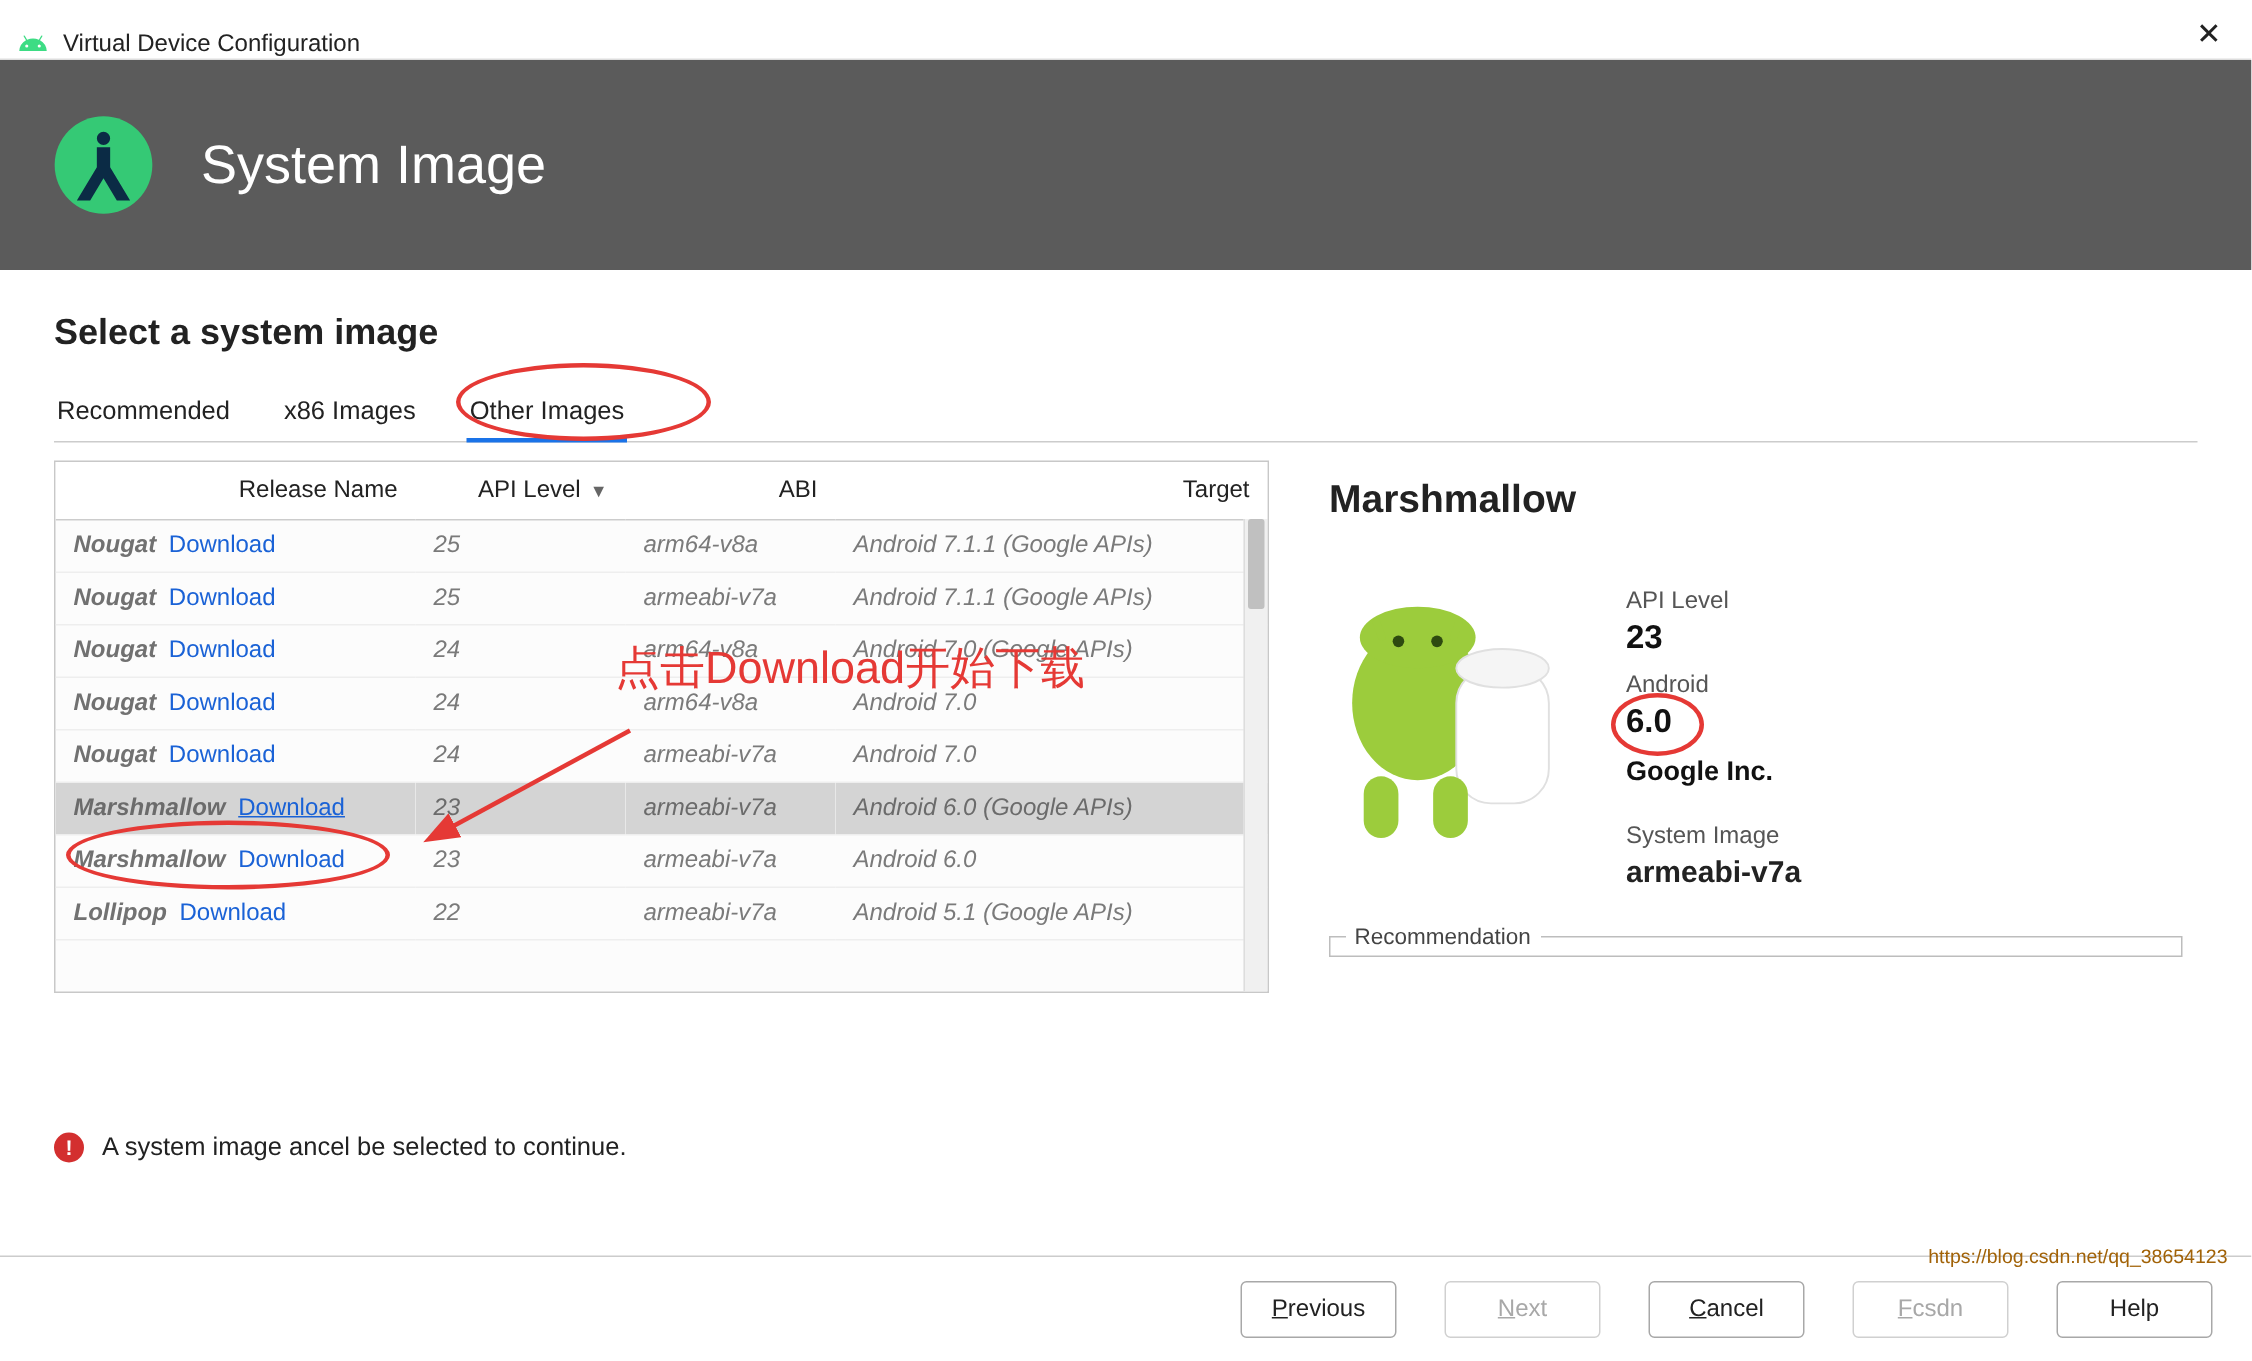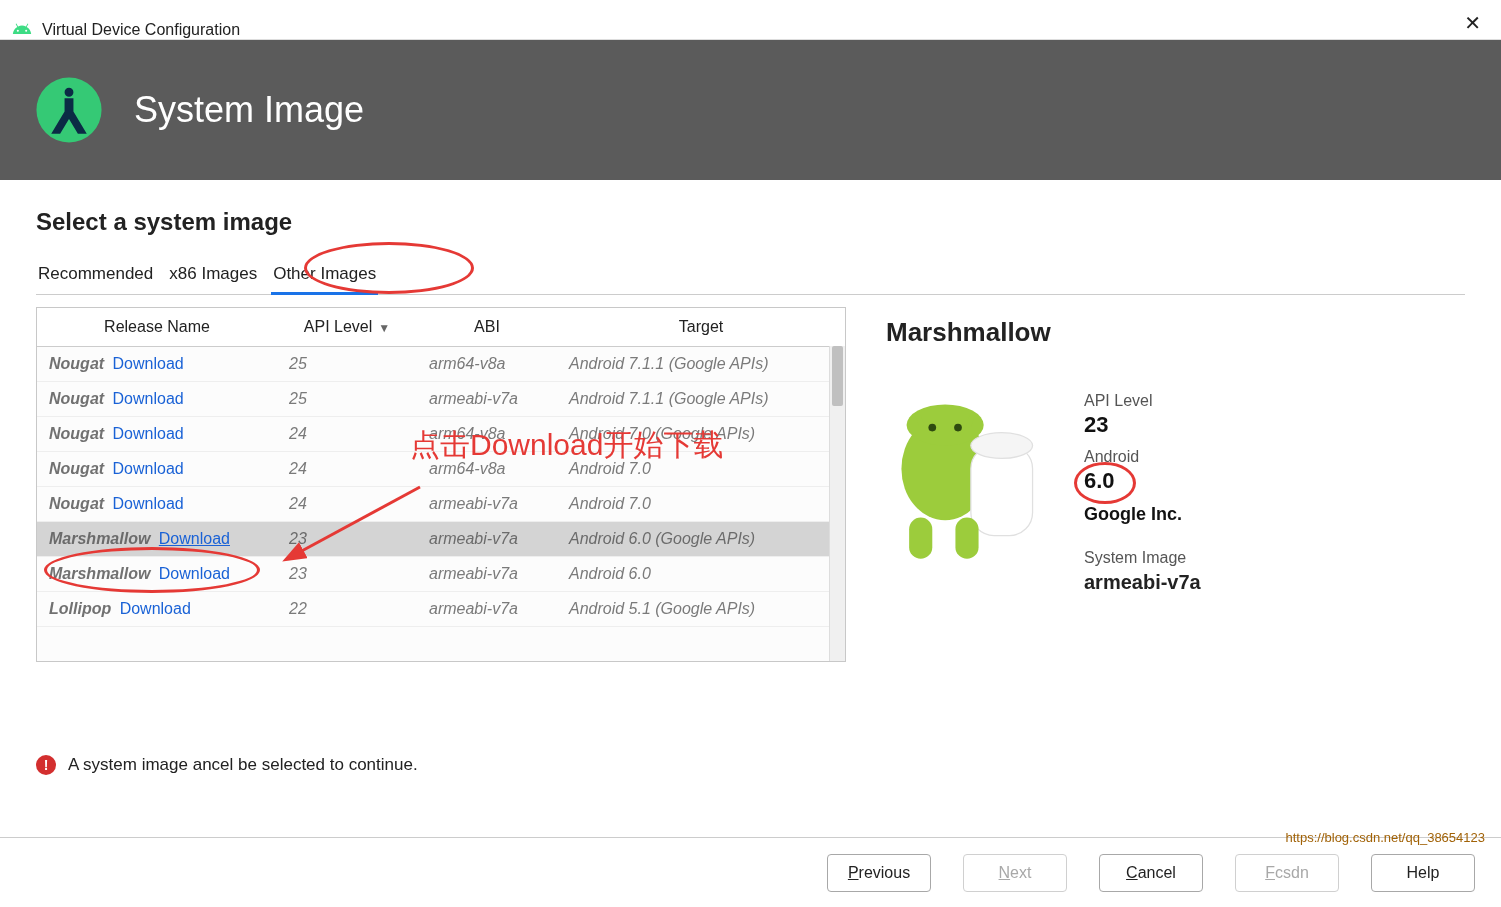--- a/index.html
+++ b/index.html
@@ -6,29 +6,29 @@
   body { font-family: "Segoe UI", Arial, sans-serif; font-size: 14px; color: #222; background: #fff; width: 1501px; height: 907px; overflow: hidden; position: relative; }
   .titlebar { height: 40px; display: flex; align-items: flex-end; padding: 0 12px; border-bottom: 1px solid #ddd; background: #fff; }
   .titlebar .android-icon { width: 20px; height: 20px; margin-right: 10px; }
   .titlebar .title { font-size: 16px; color: #222; }
   .titlebar .close { margin-left: auto; font-size: 20px; color: #222; cursor: pointer; padding: 4px 8px; }
   .banner { background: #5b5b5b; height: 140px; display: flex; align-items: center; padding: 0 32px; }
   .banner-icon { width: 74px; height: 74px; margin-right: 28px; }
   .banner-title { color: #fff; font-size: 36px; font-weight: 400; }
   .content { padding: 28px 36px 0 36px; position: relative; height: 560px; display: flex; flex-direction: column; }
   .section-title { font-size: 24px; font-weight: 700; margin-bottom: 20px; }
-  .tabs { display: flex; gap: 12px; border-bottom: 1px solid #ccc; position: relative; }
+  .tabs { display: flex; gap: 32px; border-bottom: 1px solid #ccc; position: relative; }
   .tab { padding: 8px 2px 10px 2px; font-size: 17px; color: #222; cursor: pointer; position: relative; }
   .tab.active { color: #222; }
   .tab.active::after { content:""; position:absolute; left:0; right:0; bottom:-1px; height:3px; background:#1a73e8; }
   .tab-annot { position:absolute; border:3px solid #e53935; border-radius:50%; width:170px; height:52px; left:268px; top:-14px; pointer-events:none; }
   .main-split { display: flex; gap: 40px; margin-top: 12px; flex: 1; min-height: 0; }
   .table-wrap { flex: 0 0 810px; border: 1px solid #c8c8c8; background: #fcfcfc; max-height: 355px; overflow: hidden; position: relative; }
   .tbl { width: 100%; border-collapse: collapse; table-layout: fixed; }
-  .tbl th { text-align: center; font-weight: 400; font-size: 16px; padding: 10px 12px; border-bottom: 1px solid #ccc; background: #fff; }
+  .tbl th { text-align: right; font-weight: 400; font-size: 16px; padding: 10px 12px; border-bottom: 1px solid #ccc; background: #fff; }
   .tbl th.api { }
   .sort-icon { display:inline-block; margin-left:6px; font-size:12px; color:#666; }
   .tbl td { padding: 8px 12px; font-size: 16px; border-bottom: 1px solid #eee; color: #7a7a7a; font-style: italic; white-space: nowrap; overflow: hidden; text-overflow: ellipsis; }
   .tbl td.rel { font-weight: 700; color: #717171; }
   .tbl td.rel a { font-weight: 400; font-style: normal; color: #1a62d6; text-decoration: none; margin-left: 4px; }
   .tbl tr.selected td { background: #d4d4d4; color: #6b6b6b; }
   .tbl tr.selected td.rel a { text-decoration: underline; }
   .tbl-scroll { position:absolute; right:0; top:38px; bottom:0; width:16px; background:#f0f0f0; border-left:1px solid #ddd; }
   .tbl-scroll .thumb { position:absolute; left:2px; right:2px; top:0; height:60px; background:#c0c0c0; border-radius:2px; }
   .detail-panel { flex: 1; padding: 10px 10px 0 0; position: relative; }
@@ -181,20 +181,25 @@
         <div class="detail-info">
           <div class="lbl">API Level</div>
           <div class="val">23</div>
           <div class="lbl">Android</div>
           <div class="val"><span class="android-version-annot">6.0</span></div>
           <div class="val small">Google Inc.</div>
           <div class="sys-img-lbl">System Image</div>
           <div class="sys-img-val">armeabi-v7a</div>
         </div>
       </div>
+      <div class="rec-box">
+        <fieldset>
+            <legend>Recommendation</legend>
+          </fieldset>
+      </div>
     </div>
   </div>
 </div>
 
 <div class="annot-text">点击Download开始下载</div>
 <svg class="arrow-svg" width="160" height="100">
   <defs>
       <marker id="ah" markerWidth="10" markerHeight="10" refX="2" refY="3" orient="auto">
         <path d="M0,0 L0,6 L8,3 z" fill="#e53935"></path>
       </marker>

